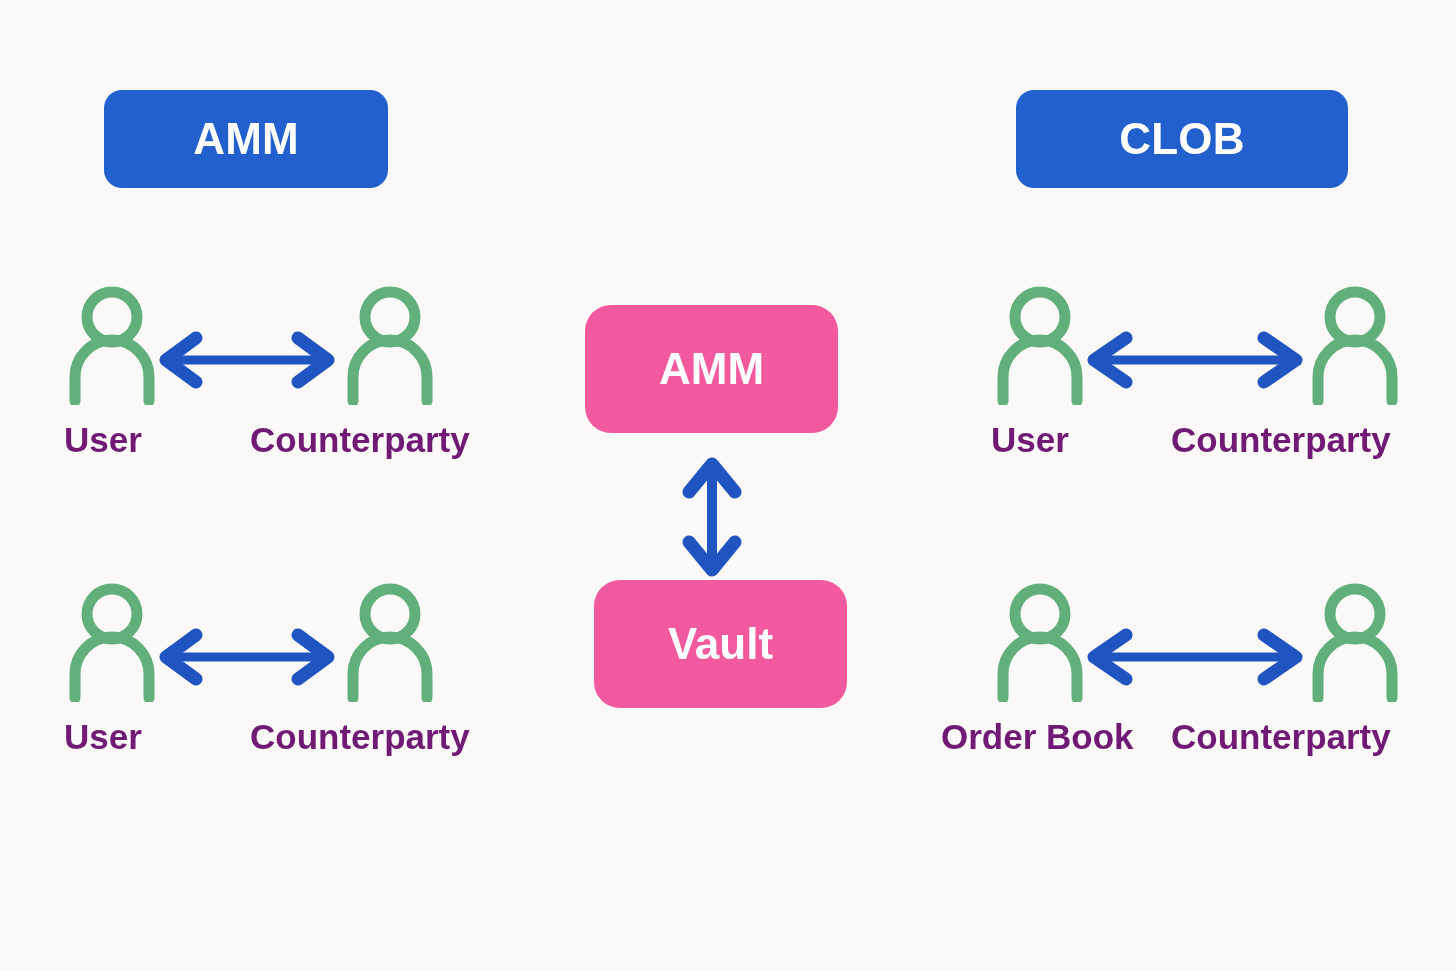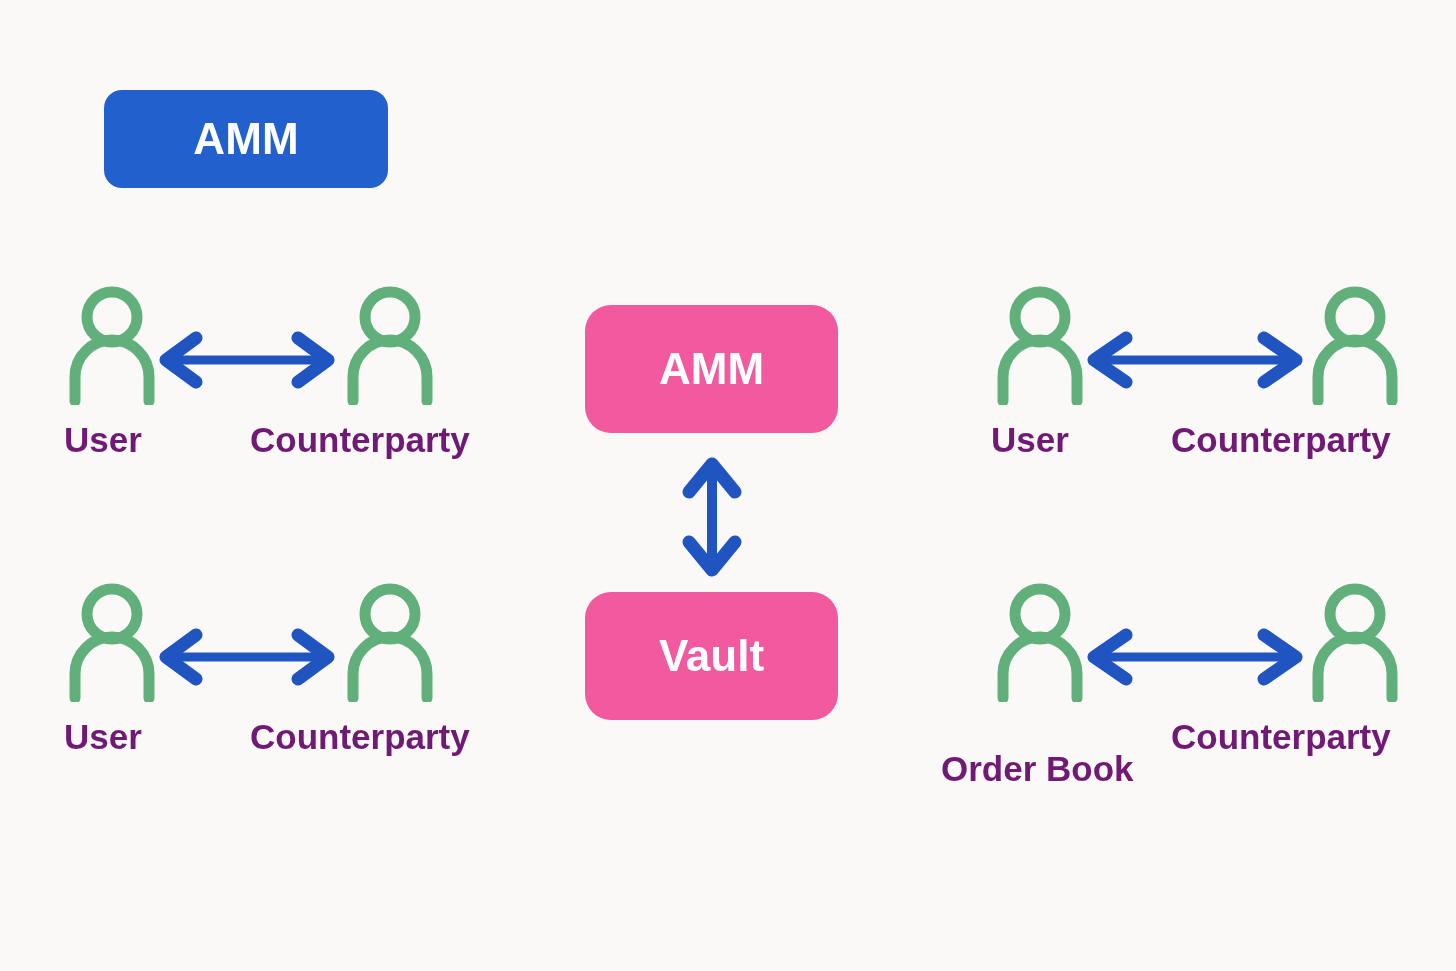--- a/index.html
+++ b/index.html
@@ -48,21 +48,21 @@
     border-radius: 26px;
     display: flex;
     align-items: center;
     justify-content: center;
     color: #ffffff;
     font-size: 44px;
     font-weight: 700;
     box-sizing: border-box;
   }
   .pink-amm   { top: 305px; }
-  .pink-vault { top: 592px; }
+  .pink-vault { top: 580px; margin-left: 9px; }
 
   
   .person {
     position: absolute;
     width: 100px;
     height: 120px;
   }
   .person svg { display: block; width: 100px; height: 120px; }
 
   
@@ -90,20 +90,23 @@
     white-space: nowrap;
   }
 </style>
 </head>
 <body>
 
 <div id="canvas">
 
   <div class="pill pill-amm">
     <span>AMM</span>
+  </div>
+  <div class="pill pill-clob">
+    <span>CLOB</span>
   </div>
 
   <div class="person" style="left:62px; top:285px;">
     <svg viewBox="0 0 100 120" xmlns="http://www.w3.org/2000/svg" aria-hidden="true">
       <circle cx="50" cy="32" r="25" fill="none" stroke="#61b07b" stroke-width="11"></circle>
       <path d="M13 116 L13 92 A37 37 0 0 1 87 92 L87 116" fill="none" stroke="#61b07b" stroke-width="11" stroke-linecap="round"></path>
     </svg>
   </div>
   <div class="h-arrow" style="left:152px; top:330px; width:190px;">
     <svg viewBox="0 0 190 60" preserveAspectRatio="none" xmlns="http://www.w3.org/2000/svg" aria-hidden="true">
@@ -191,16 +194,16 @@
       <polyline points="46,8 14,30 46,52" fill="none" stroke="#2054c0" stroke-width="13" stroke-linecap="round" stroke-linejoin="round"></polyline>
       <polyline points="184,8 216,30 184,52" fill="none" stroke="#2054c0" stroke-width="13" stroke-linecap="round" stroke-linejoin="round"></polyline>
     </svg>
   </div>
   <div class="person" style="left:1305px; top:582px;">
     <svg viewBox="0 0 100 120" xmlns="http://www.w3.org/2000/svg" aria-hidden="true">
       <circle cx="50" cy="32" r="25" fill="none" stroke="#61b07b" stroke-width="11"></circle>
       <path d="M13 116 L13 92 A37 37 0 0 1 87 92 L87 116" fill="none" stroke="#61b07b" stroke-width="11" stroke-linecap="round"></path>
     </svg>
   </div>
-  <div class="caption" style="left:941px; top:717px;margin-top:32px;">Order Book</div>
+  <div class="caption" style="left:941px; top:717px;">Order Book</div>
   <div class="caption" style="left:1171px; top:717px;">Counterparty</div>
 
 </div>
 
 </body></html>

